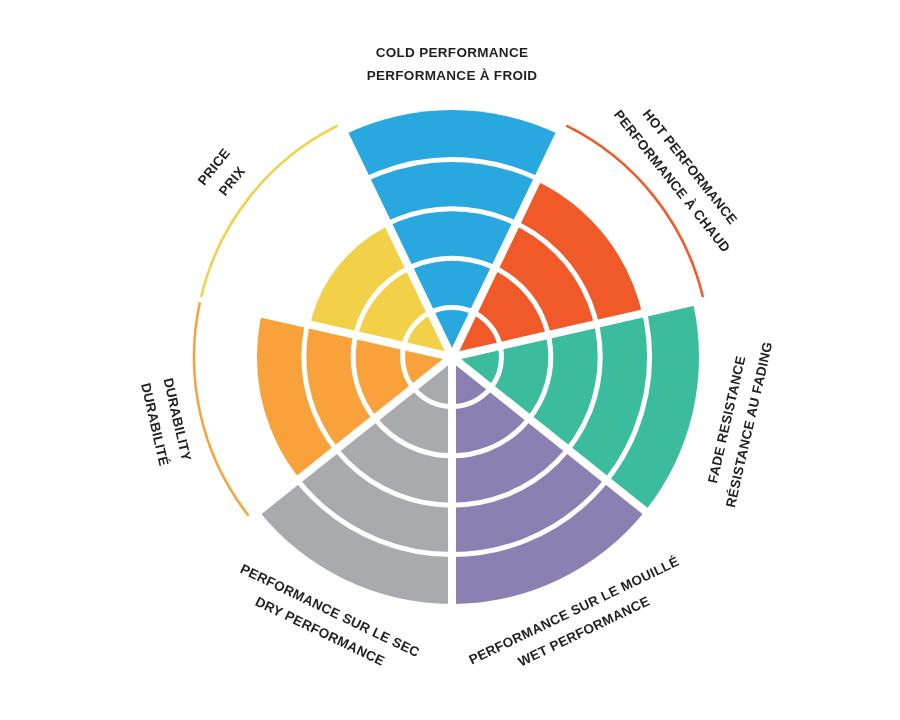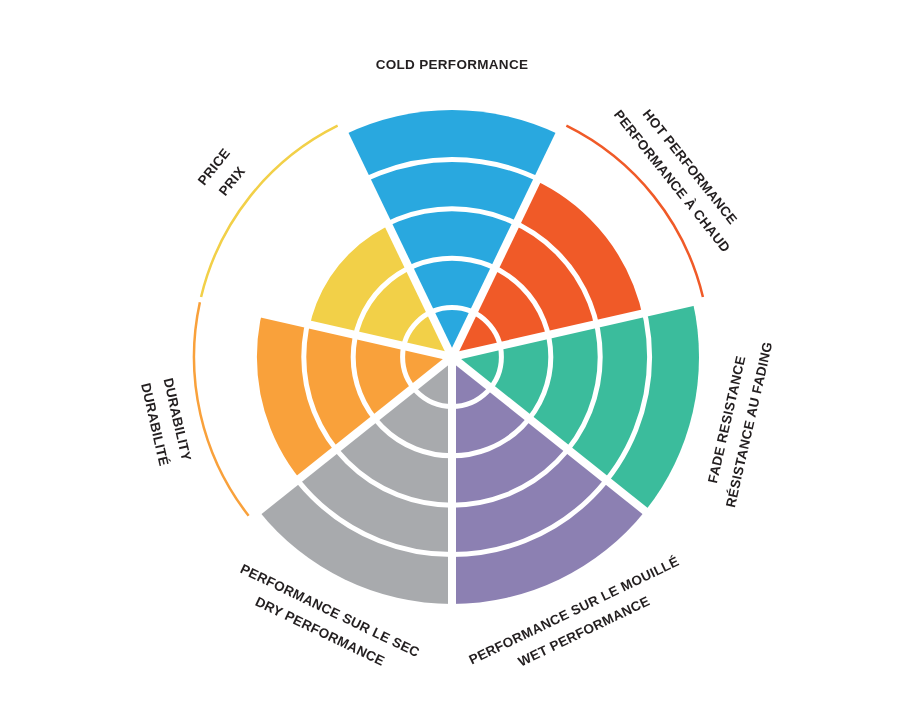--- a/index.html
+++ b/index.html
@@ -39,20 +39,21 @@
       <circle cx="452" cy="357" r="98.80" fill="none" stroke="#ffffff" stroke-width="5"></circle>
       <circle cx="452" cy="357" r="148.20" fill="none" stroke="#ffffff" stroke-width="5"></circle>
       <circle cx="452" cy="357" r="197.60" fill="none" stroke="#ffffff" stroke-width="5"></circle>
       <path d="M 566.37 125.74 A 258 258 0 0 1 702.92 296.96" fill="none" stroke="#F05A28" stroke-width="2.5"></path>
       <path d="M 248.61 515.74 A 258 258 0 0 1 199.88 302.23" fill="none" stroke="#F9A13B" stroke-width="2.5"></path>
       <path d="M 201.08 296.96 A 258 258 0 0 1 337.63 125.74" fill="none" stroke="#F2D048" stroke-width="2.5"></path>
     </svg>
   <div class="labels">
       <div class="sector-label" style="left: 452px; top: 64px; transform: translate(-50%, -50%) rotate(0deg);">
         <div>COLD PERFORMANCE</div>
+        <div>PERFORMANCE À FROID</div>
       </div>
       <div class="sector-label" style="left: 681.1px; top: 174.3px; transform: translate(-50%, -50%) rotate(51.43deg);">
         <div>HOT PERFORMANCE</div>
         <div>PERFORMANCE À CHAUD</div>
       </div>
       <div class="sector-label" style="left: 737.7px; top: 422.2px; transform: translate(-50%, -50%) rotate(-77.14deg);">
         <div>FADE RESISTANCE</div>
         <div>RÉSISTANCE AU FADING</div>
       </div>
       <div class="sector-label" style="left: 579.1px; top: 621px; transform: translate(-50%, -50%) rotate(-25.71deg);">

